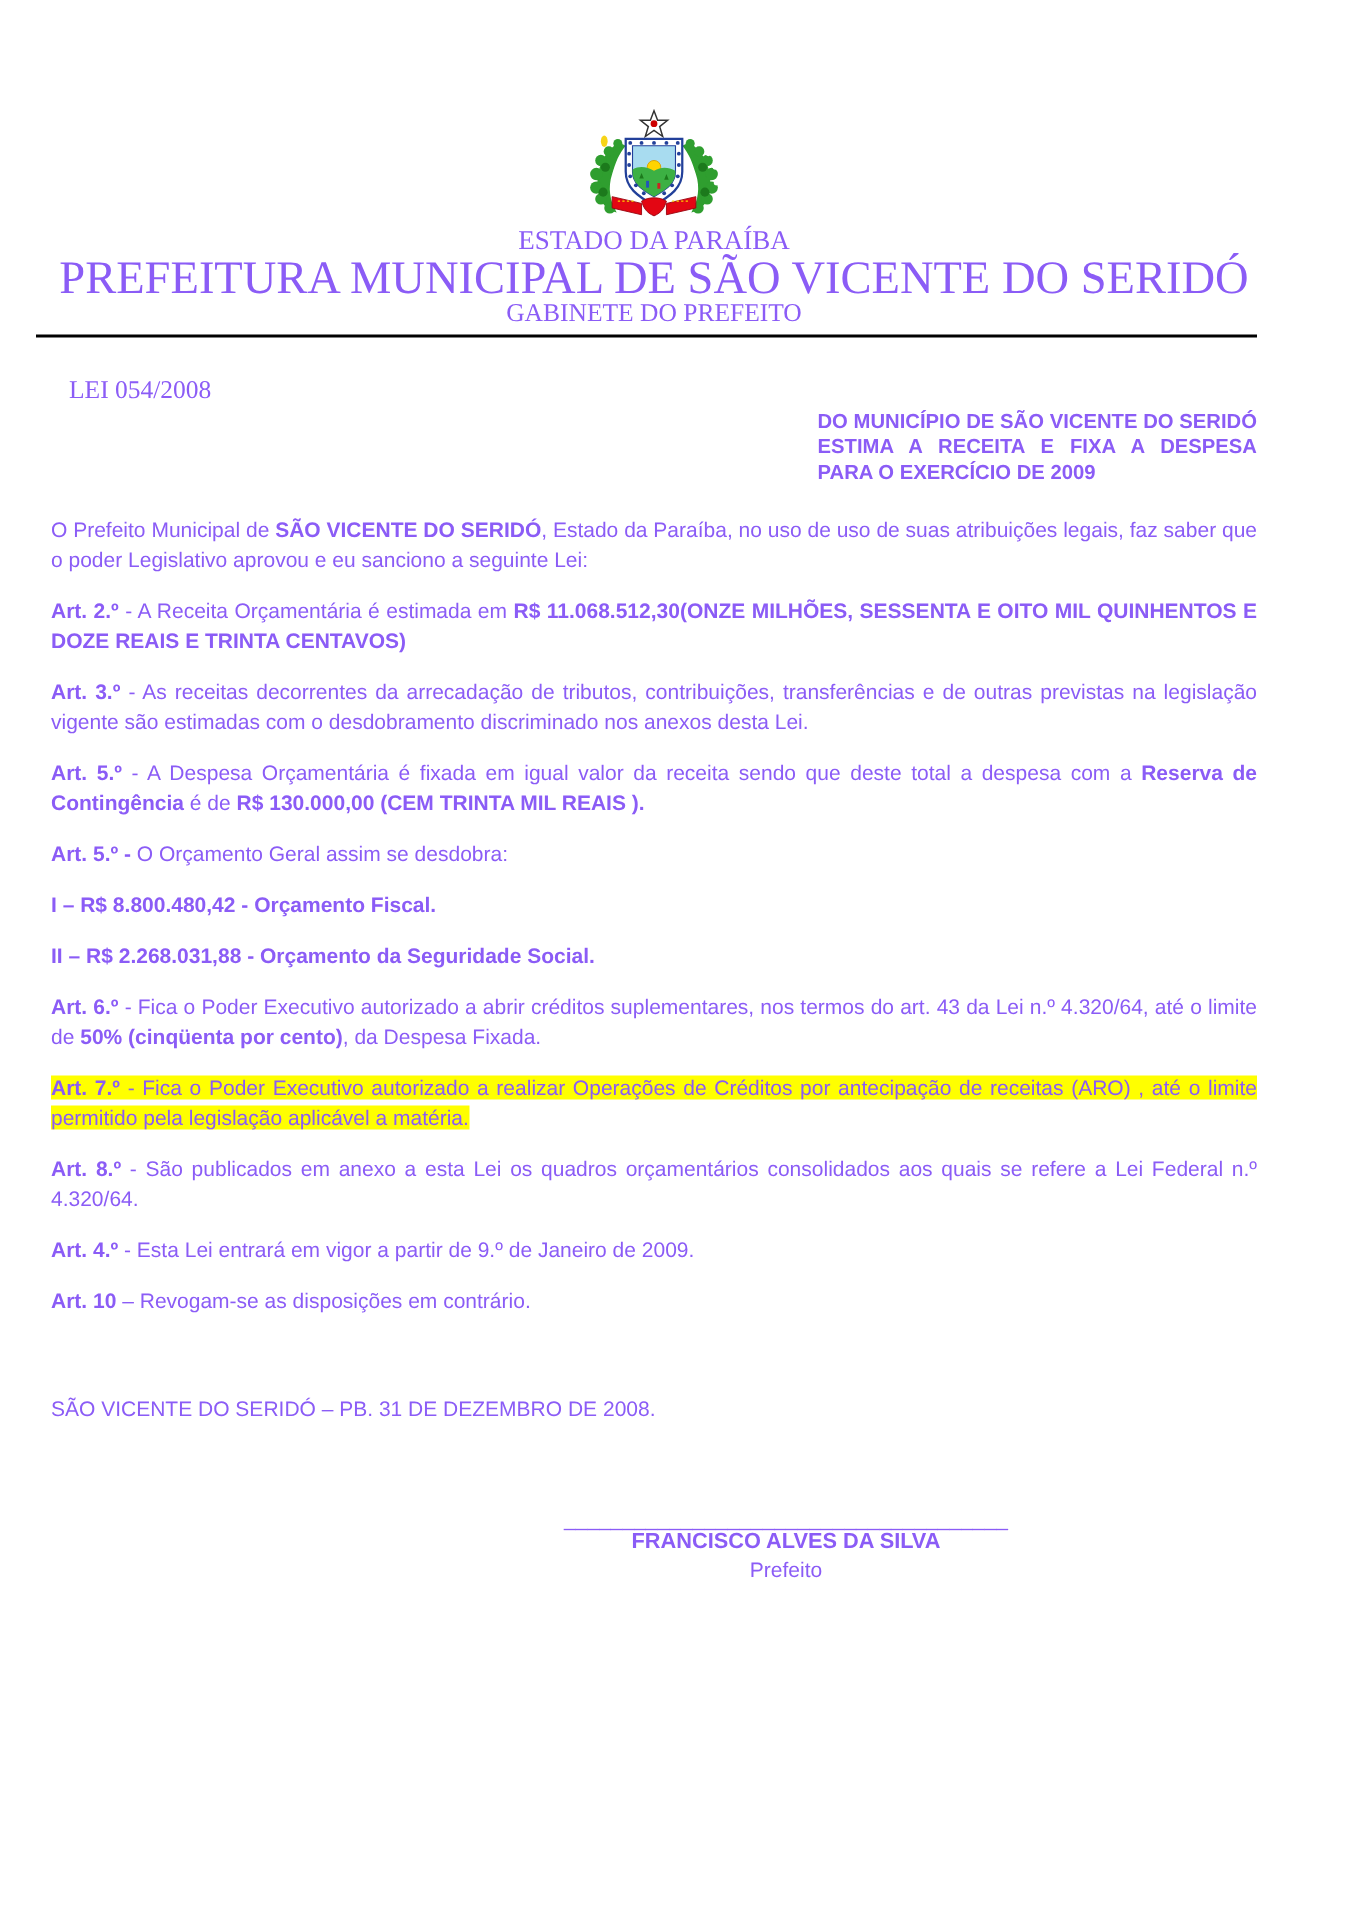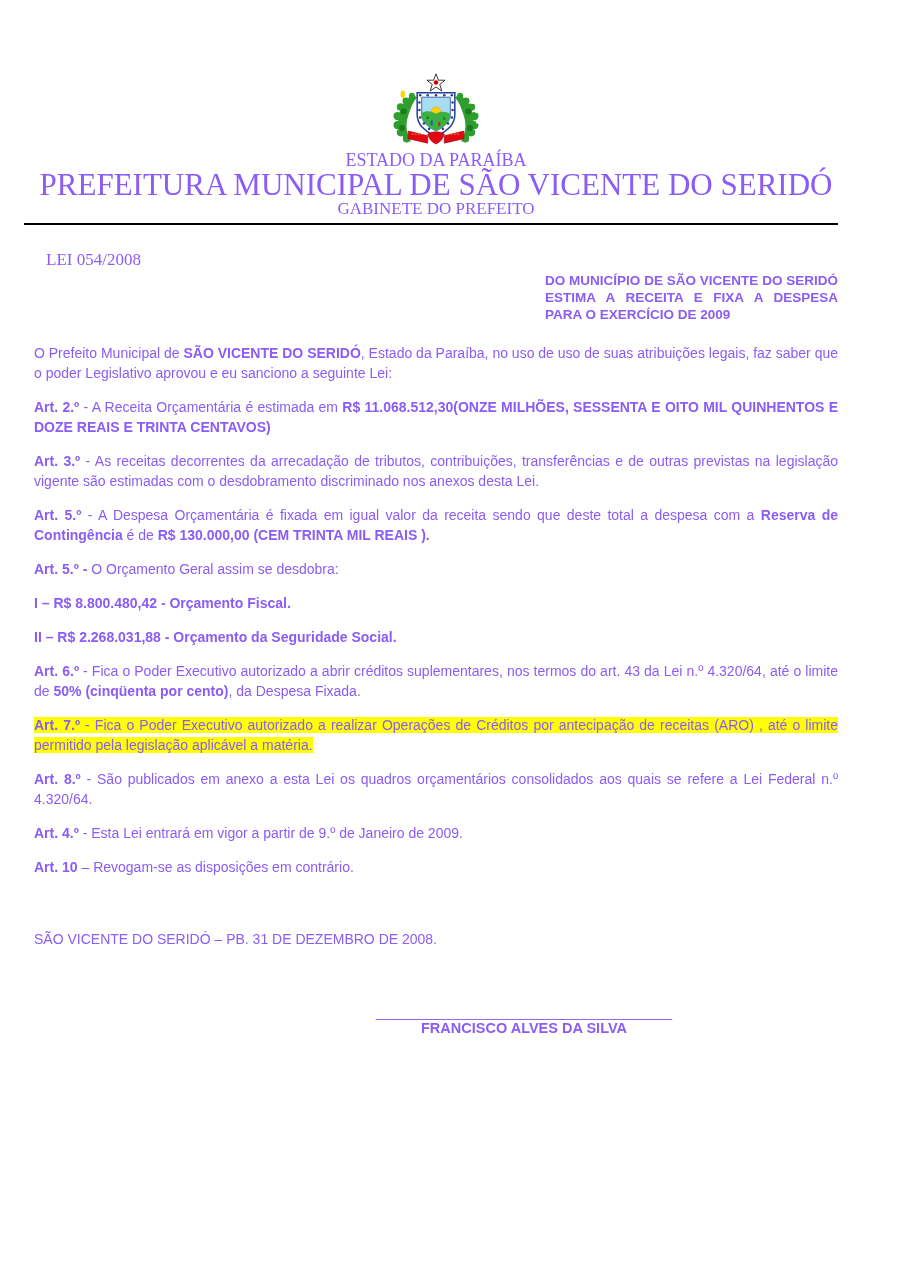--- a/index.html
+++ b/index.html
@@ -170,15 +170,16 @@
       <p class="para"><span class="b">Art. 8.º</span><span> - São publicados em anexo a esta Lei os quadros orçamentários consolidados aos quais se refere a Lei Federal n.º 4.320/64.</span></p>
       <p class="para"><span class="b">Art. 4.º</span><span> - Esta Lei entrará em vigor a partir de 9.º de Janeiro de 2009.</span></p>
       <p class="para"><span class="b">Art. 10</span><span> – Revogam-se as disposições em contrário.</span></p>
     </div>
 
   <div class="dateline">SÃO VICENTE DO SERIDÓ – PB. 31 DE DEZEMBRO DE 2008.</div>
 
   <div class="signature">
     <div class="sig-line">______________________________________</div>
     <div class="sig-name">FRANCISCO ALVES DA SILVA</div>
+    <div class="sig-role">Prefeito</div>
   </div>
 
 </div>
 
 </body></html>

